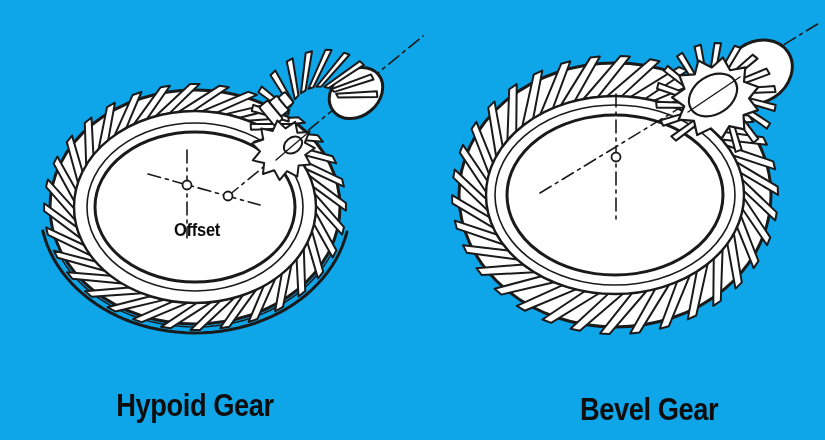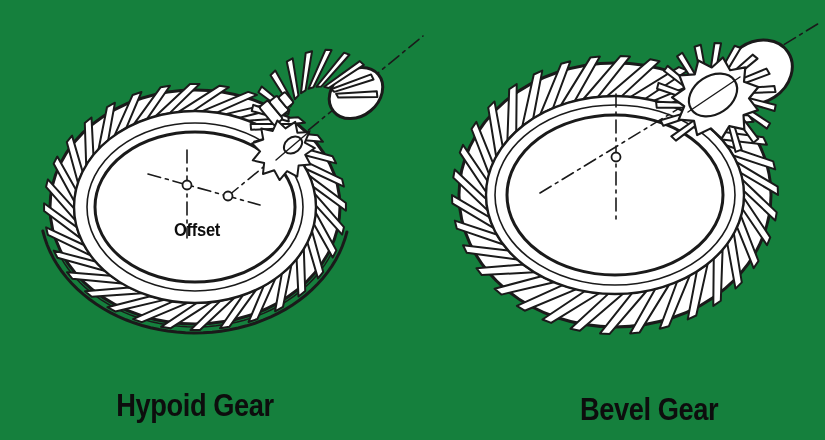--- a/index.html
+++ b/index.html
@@ -1,16 +1,16 @@
 <!DOCTYPE html>
 <html><head>
 <meta charset="utf-8">
 <style>
   html,body{margin:0;padding:0;background:#ffffff;}
-  .stage{position:relative;width:825px;height:440px;background:#15803d;overflow:hidden;
+  .stage{position:relative;width:825px;height:440px;background:#0ea5e9;overflow:hidden;
          font-family:"Liberation Sans",sans-serif;}
   .stage svg{position:absolute;left:0;top:0;}
   .lbl{position:absolute;color:#0d0d0d;white-space:nowrap;user-select:none;}
   .title{transform:translate(-50%,-50%) scaleX(.88);
          font-weight:700;font-size:31px;letter-spacing:-.5px;}
   .annot{transform:translate(-50%,-50%) scaleX(.92);
          font-weight:700;font-size:18px;letter-spacing:-.3px;}
 </style>
 </head>
 <body>

